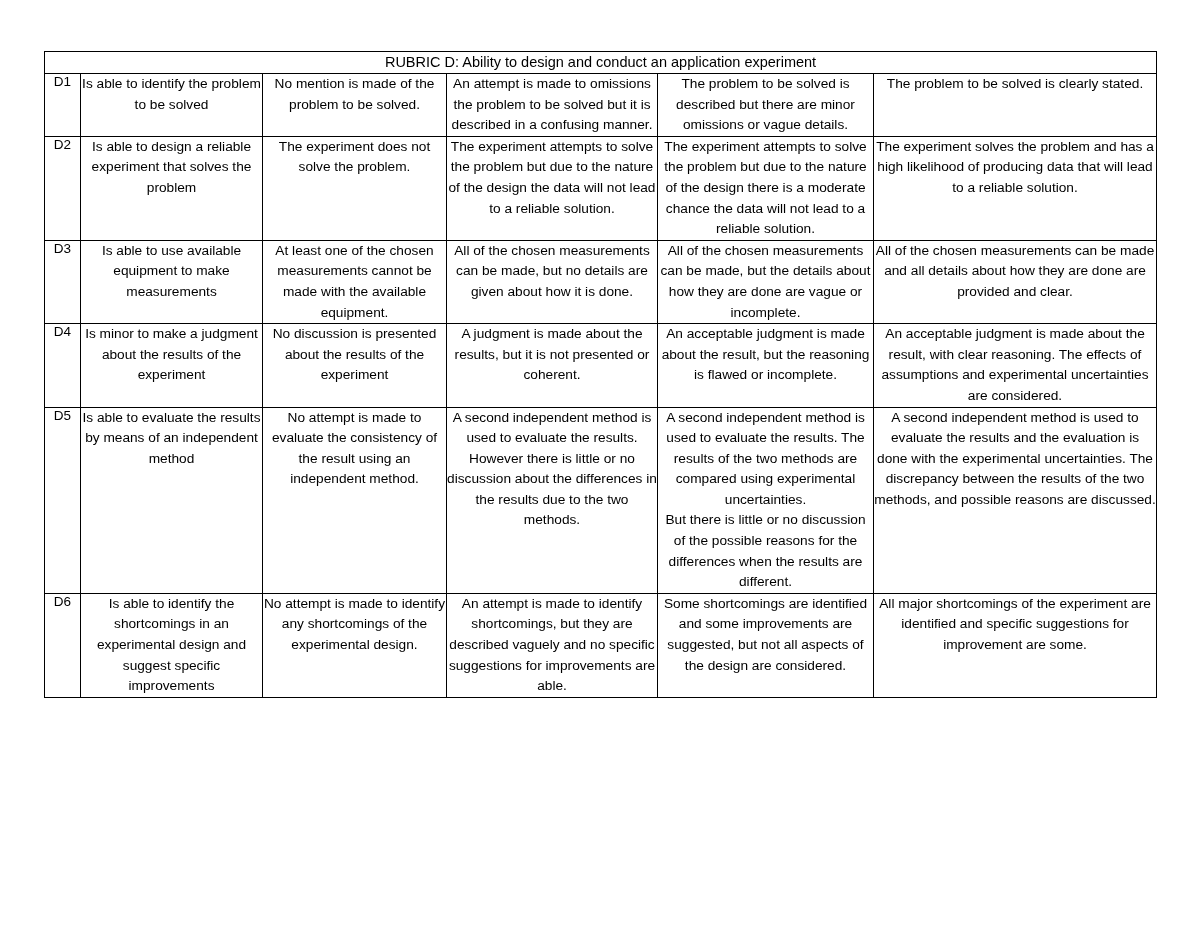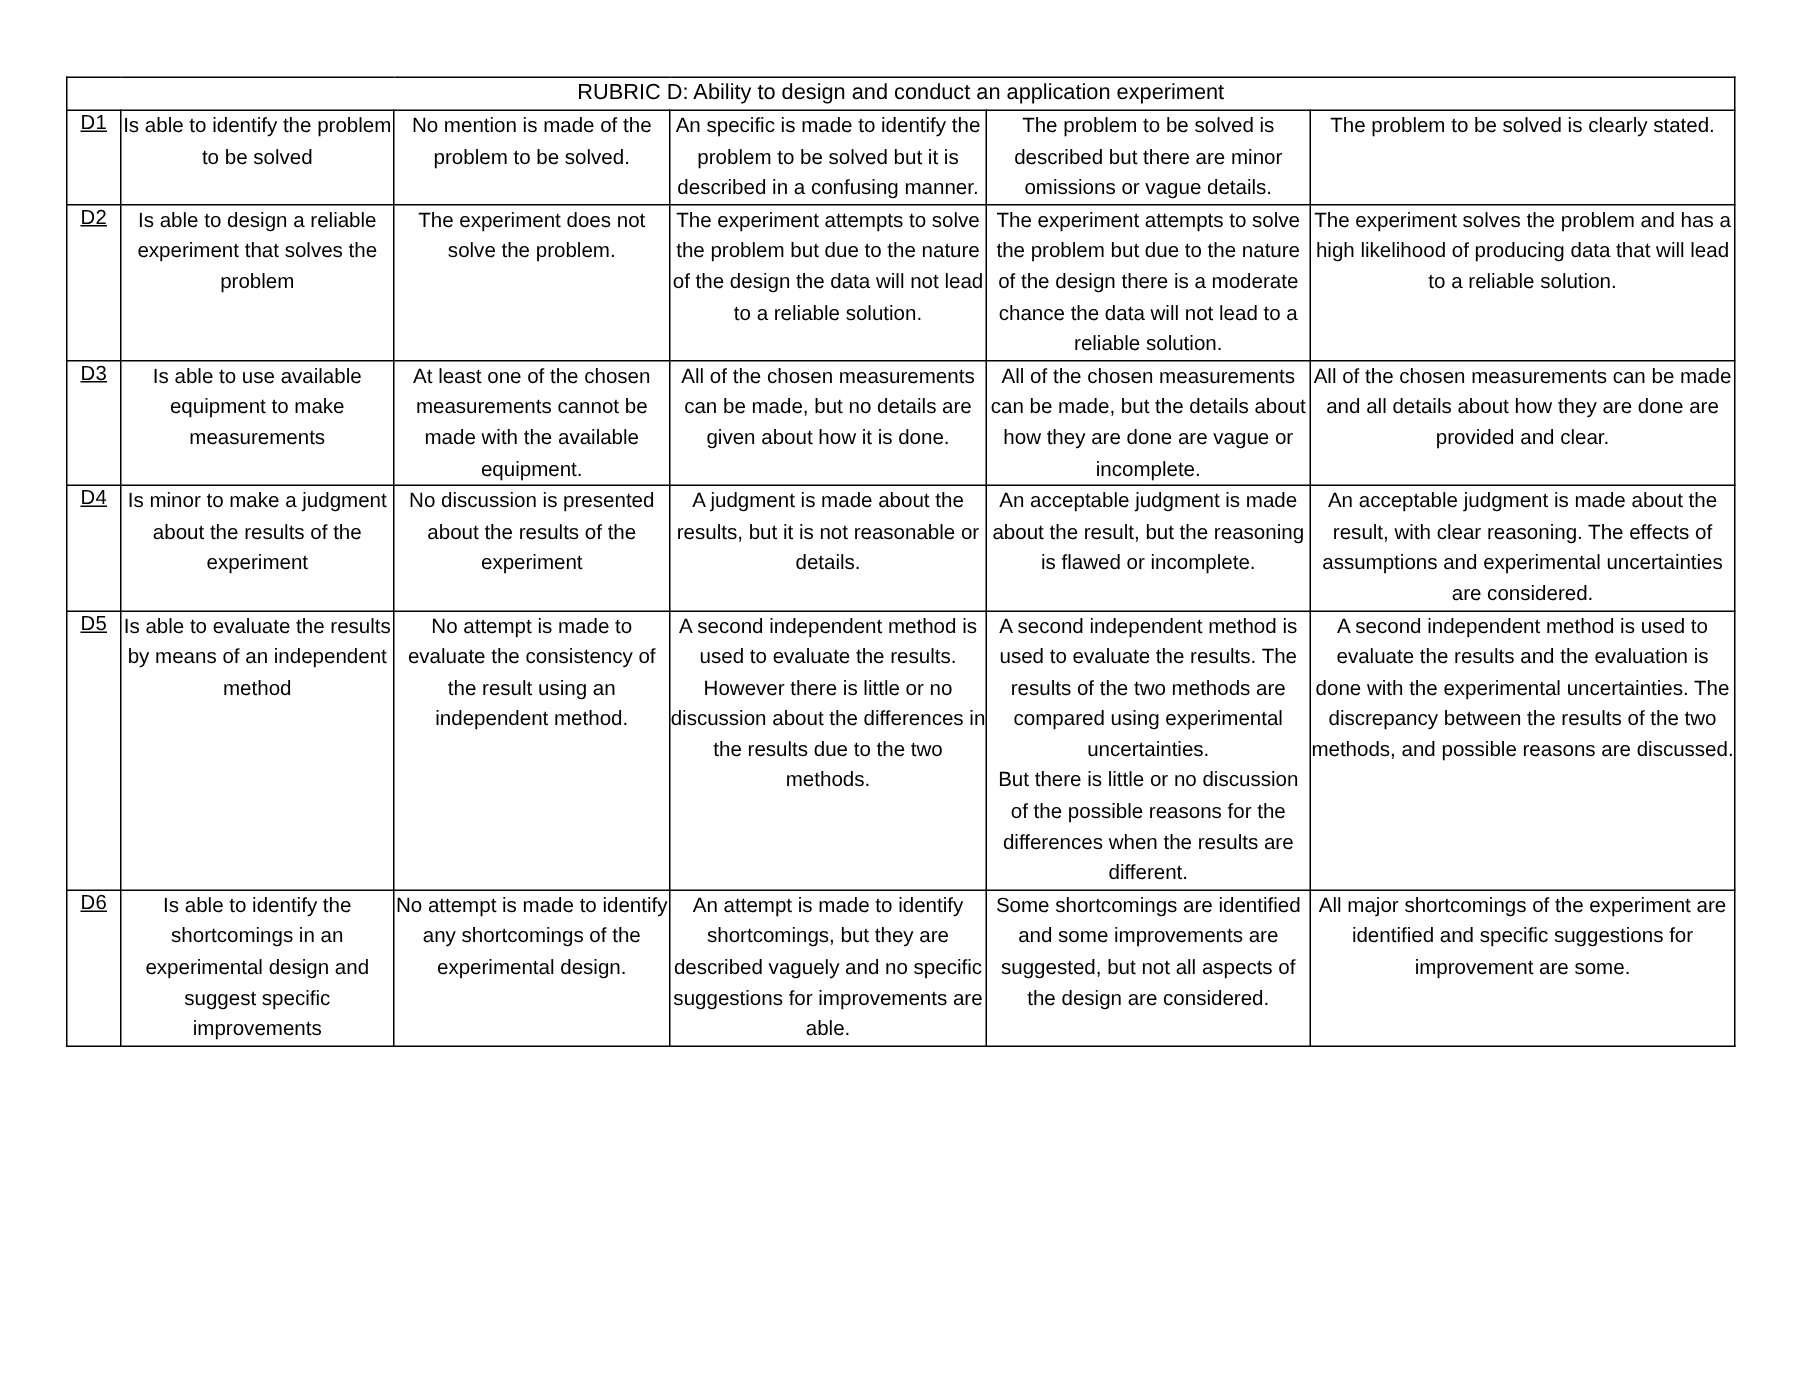--- a/index.html
+++ b/index.html
@@ -53,21 +53,20 @@
     font-size: 14.5px;
     line-height: 20px;
     padding: 3px 4px 4px 4px;
   }
   
   .label-cell {
     text-align: center;
     vertical-align: middle;
     font-size: 13.5px;
     letter-spacing: 0.2px;
-    text-decoration: underline;
   }
   
   .body-cell {
     font-size: 13.7px;
     line-height: 20.6px;
     padding: 5px 5px 6px 6px;
     vertical-align: top;
     text-align: center;
     white-space: pre-line;
   }
@@ -95,21 +94,21 @@
       </colgroup>
       <tbody>
         <tr>
           <td class="title-cell" colspan="6">RUBRIC D: Ability to design and conduct an application experiment</td>
         </tr>
 
         <tr>
           <td class="label-cell">D1</td>
           <td class="body-cell">Is able to identify the problem to be solved</td>
           <td class="body-cell">No mention is made of the problem to be solved.</td>
-          <td class="body-cell">An specific is made to identify the problem to be solved but it is described in a confusing manner.</td>
+          <td class="body-cell">An attempt is made to omissions the problem to be solved but it is described in a confusing manner.</td>
           <td class="body-cell">The problem to be solved is described but there are minor omissions or vague details.</td>
           <td class="body-cell">The problem to be solved is clearly stated.</td>
         </tr>
 
         <tr>
           <td class="label-cell">D2</td>
           <td class="body-cell">Is able to design a reliable experiment that solves the problem</td>
           <td class="body-cell">The experiment does not solve the problem.</td>
           <td class="body-cell">The experiment attempts to solve the problem but due to the nature of the design the data will not lead to a reliable solution.</td>
           <td class="body-cell">The experiment attempts to solve the problem but due to the nature of the design there is a moderate chance the data will not lead to a reliable solution.</td>
@@ -122,21 +121,21 @@
           <td class="body-cell">At least one of the chosen measurements cannot be made with the available equipment.</td>
           <td class="body-cell">All of the chosen measurements can be made, but no details are given about how it is done.</td>
           <td class="body-cell">All of the chosen measurements can be made, but the details about how they are done are vague or incomplete.</td>
           <td class="body-cell">All of the chosen measurements can be made and all details about how they are done are provided and clear.</td>
         </tr>
 
         <tr>
           <td class="label-cell">D4</td>
           <td class="body-cell">Is minor to make a judgment about the results of the experiment</td>
           <td class="body-cell">No discussion is presented about the results of the experiment</td>
-          <td class="body-cell">A judgment is made about the results, but it is not reasonable or details.</td>
+          <td class="body-cell">A judgment is made about the results, but it is not presented or coherent.</td>
           <td class="body-cell">An acceptable judgment is made about the result, but the reasoning is flawed or incomplete.</td>
           <td class="body-cell">An acceptable judgment is made about the result, with clear reasoning. The effects of assumptions and experimental uncertainties are considered.</td>
         </tr>
 
         <tr>
           <td class="label-cell">D5</td>
           <td class="body-cell">Is able to evaluate the results by means of an independent method</td>
           <td class="body-cell">No attempt is made to evaluate the consistency of the result using an independent method.</td>
           <td class="body-cell">A second independent method is used to evaluate the results.
 However there is little or no discussion about the differences in the results due to the two methods.</td>

